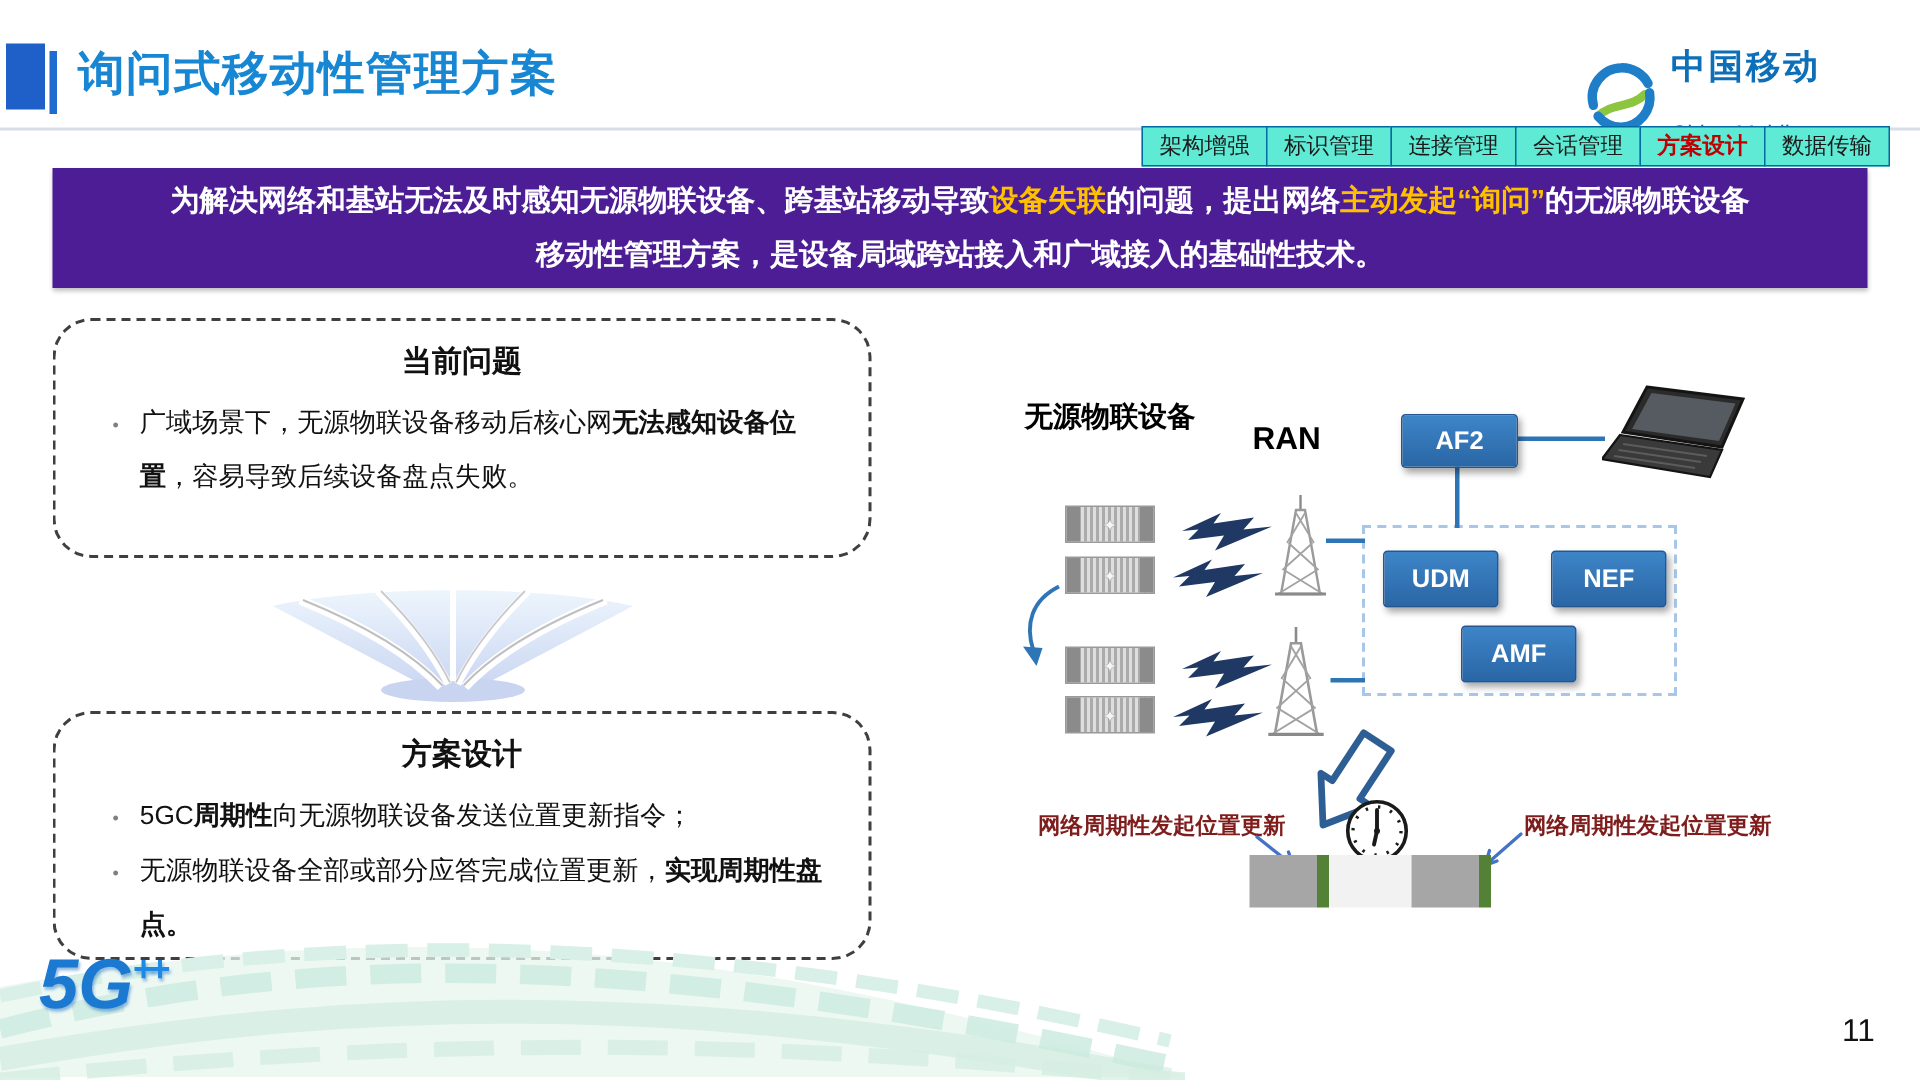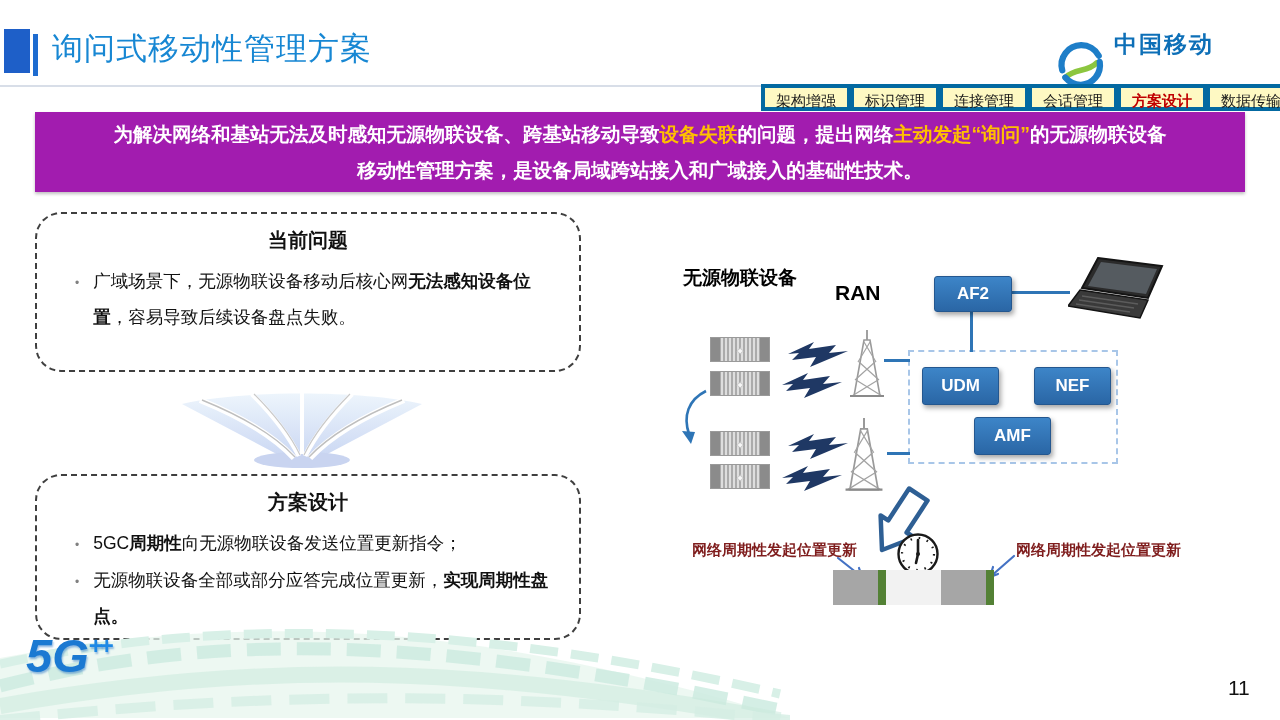--- a/index.html
+++ b/index.html
@@ -3,35 +3,35 @@
 <meta charset="utf-8">
 <style>
   * { margin:0; padding:0; box-sizing:border-box; }
   html,body { width:1280px; height:720px; background:#fff; font-family:"Liberation Sans", sans-serif; }
   .slide { position:relative; width:1280px; height:720px; overflow:hidden; background:#fff; }
   .abs { position:absolute; }
 
   
   .accent-a { left:4px; top:29px; width:26px; height:44px; background:#1E5FC8; }
   .accent-b { left:33px; top:34px; width:5px; height:42px; background:#1E6CD0; }
-  .page-title { left:52px; top:28px; font-size:31px; font-weight:normal; color:#1787D3; letter-spacing:1px;text-align:right; }
+  .page-title { left:52px; top:28px; font-size:31px; font-weight:bold; color:#1787D3; letter-spacing:1px;text-align:right; }
   .header-rule { left:0; top:85px; width:1280px; height:2px; background:#D8DEE8; }
   .logo { left:1056px; top:32px; display:flex; align-items:center; gap:8px; }
   .logo-text { display:flex; flex-direction:column; line-height:1.1;gap:25px; }
   .logo-cn { font-size:23px; font-weight:bold; color:#0D6FB7; letter-spacing:2px; }
   .logo-en { font-size:15px; color:#0D6FB7; }
 
   
   .tabs { left:762px; top:84px; display:flex; }
-  .tab { border:4px solid #0369a1; background:#fef9c3; height:27px; line-height:25px;
+  .tab { border:1px solid #0369a1; background:#5eead4; height:27px; line-height:25px;
          padding:0 11px; font-size:15px; color:#1a1a1a; margin-left:-1px; white-space:nowrap; }
   .tab.active { color:#C00000; font-weight:bold; }
 
   
-  .banner { left:35px; top:112px; width:1210px; height:80px; background:#a21caf;
+  .banner { left:35px; top:112px; width:1210px; height:80px; background:#4c1d95;
             color:#fff; font-weight:bold; font-size:19.5px; display:flex; flex-direction:column;
             justify-content:center; align-items:center; line-height:1.85; box-shadow:0 2px 3px rgba(0,0,0,.25); }
   .banner .line { white-space:nowrap; }
   .hl { color:#FFC000; }
 
   
   .dash-box { width:546px; border:2px dashed #3f3f3f; border-radius:26px; background:#fff; }
   .box-problem { left:35px; top:212px; height:160px; }
   .box-design  { left:35px; top:474px; height:166px; }
   .box-title { text-align:center; font-size:20px; font-weight:bold; color:#111; margin-top:13px; }

